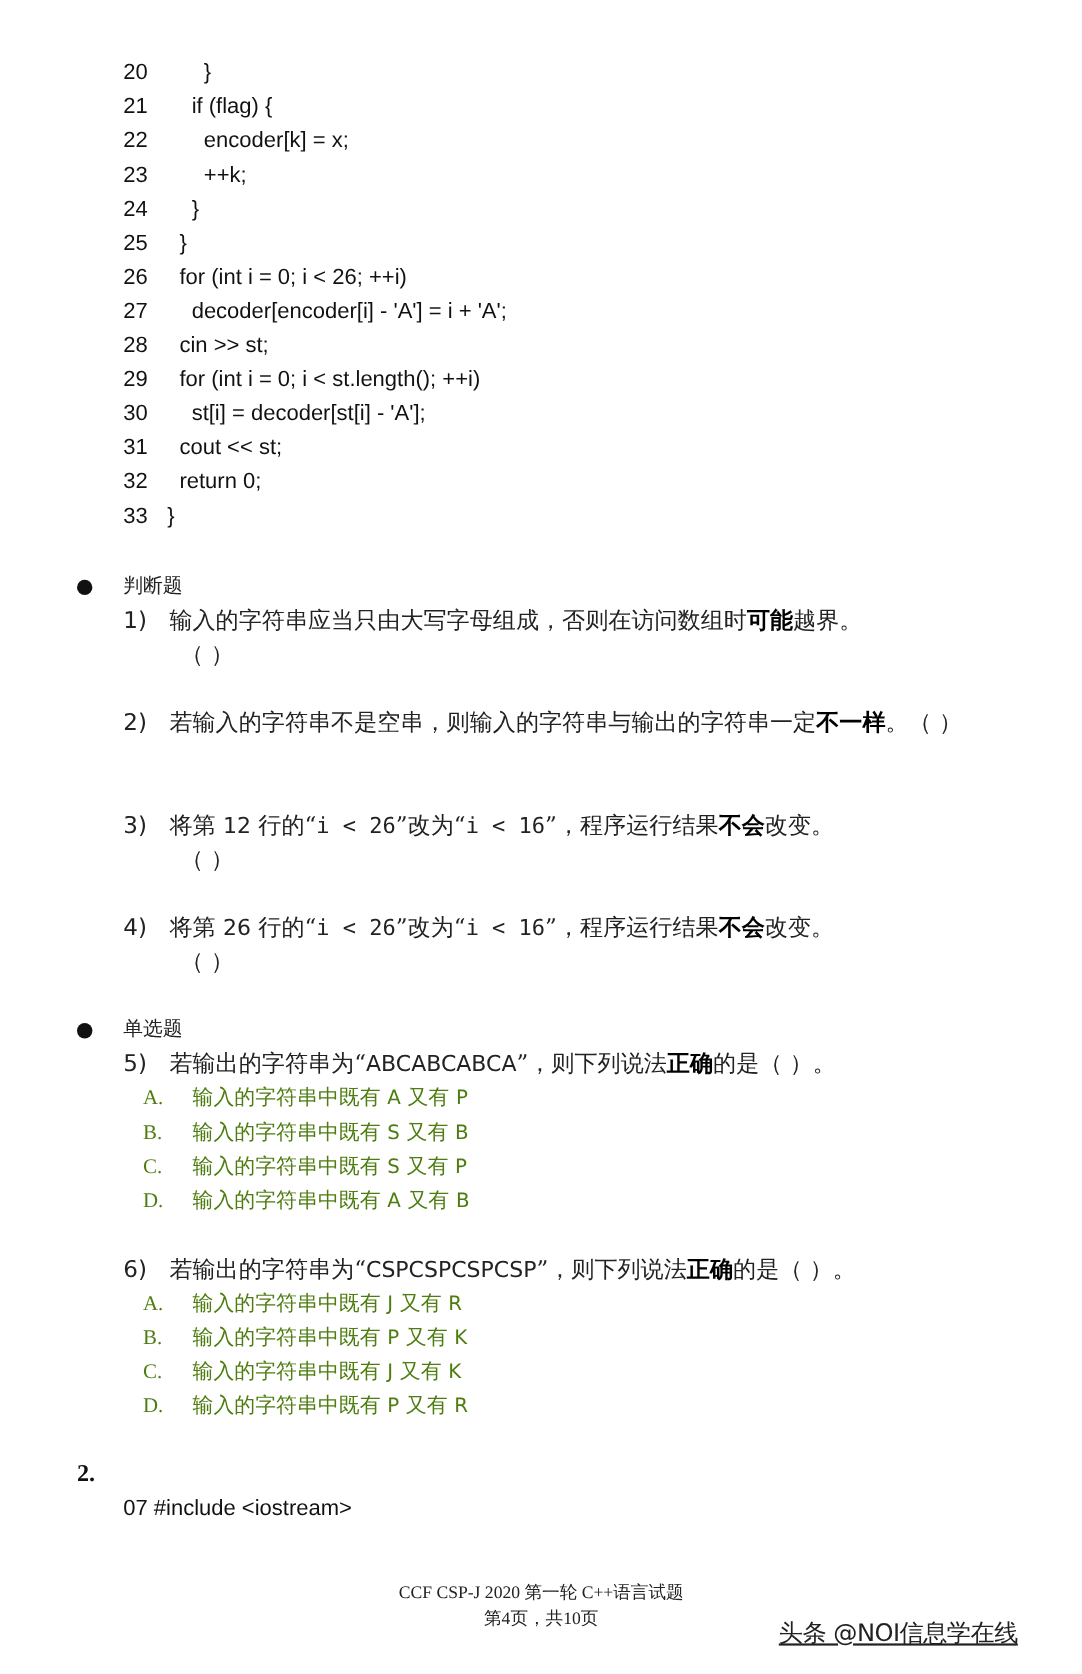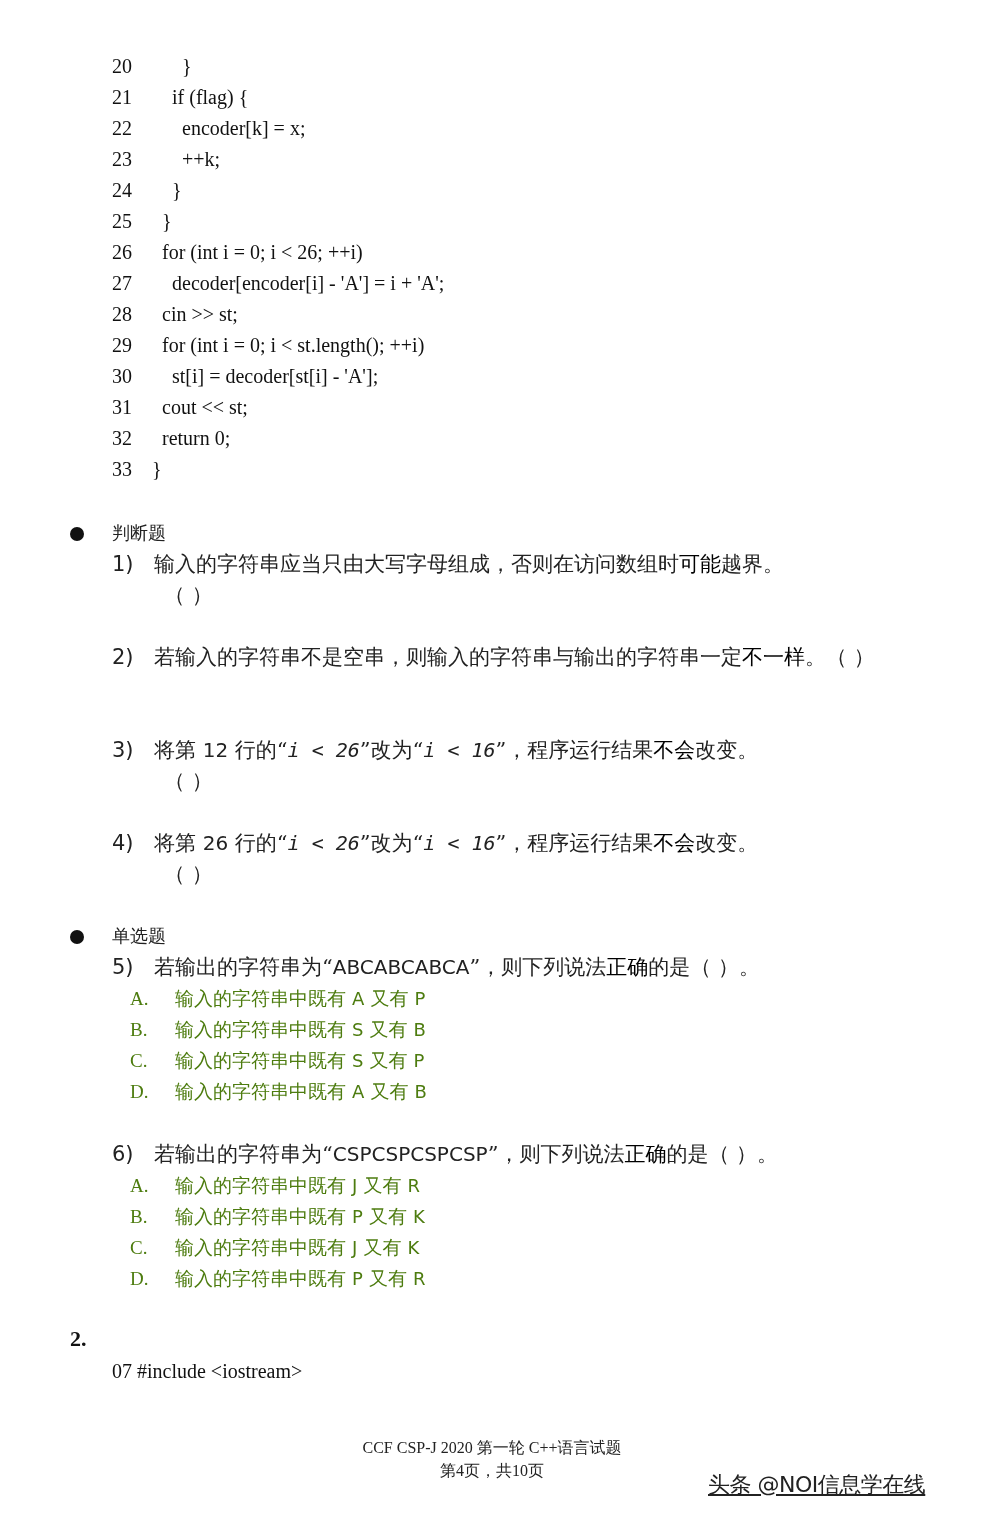--- a/index.html
+++ b/index.html
@@ -2,40 +2,40 @@
 <html><head>
 <meta charset="utf-8">
 <style>
   html, body { margin: 0; padding: 0; background: #ffffff; }
   body {
     width: 984px; height: 1522px; position: relative; overflow: hidden;
     color: #111; font-family: "DejaVu Sans", sans-serif;
   }
   .code-line {
     position: absolute; left: 112px; height: 31px; line-height: 31px;
-    font-family: Liberation Serif, serif;
+    font-family: Liberation Sans, sans-serif;
     font-size: 20px; white-space: pre; color: #111;
   }
   .code-line .ln { display: inline-block; width: 40px; }
   .bullet {
     position: absolute; left: 70px; width: 14px; height: 14px;
     border-radius: 50%; background: #111;
   }
   .section-title {
     position: absolute; left: 112px; font-family: "DejaVu Serif", serif;
     font-size: 18px; line-height: 28px; color: #222;
   }
   .q {
     position: absolute; left: 112px; width: 770px;
     font-size: 21px; line-height: 31px; color: #222;
     font-family: "DejaVu Serif", serif;
   }
   .q .num { font-family: "DejaVu Sans", sans-serif; display: inline-block; width: 42px; }
-  .q b { font-family: "DejaVu Sans", sans-serif; font-weight: normal; color: #000; }
-  .q .mono { font-family: "DejaVu Sans Mono", monospace; font-size: 20px; font-style: italic; }
+  .q b { font-family: "DejaVu Sans", sans-serif; font-weight: bold; color: #000; }
+  .q .mono { font-family: "DejaVu Sans Mono", monospace; font-size: 20px; }
   .q .latin { font-family: "DejaVu Sans", sans-serif; font-size: 20px; margin-top: 34px; }
   .paren { display: block; padding-left: 52px; }
   .opt {
     position: absolute; left: 130px; font-size: 19px; line-height: 31px;
     font-family: "DejaVu Serif", serif; color: #4d7c0f; white-space: nowrap;
   }
   .opt .letter { display: inline-block; width: 45px; font-family: "Liberation Serif", serif; }
   .opt .letterval { font-family: "DejaVu Sans", sans-serif; font-size: 18px; }
   .part-num {
     position: absolute; left: 70px; top: 1326px; font-family: "Liberation Serif", serif;

